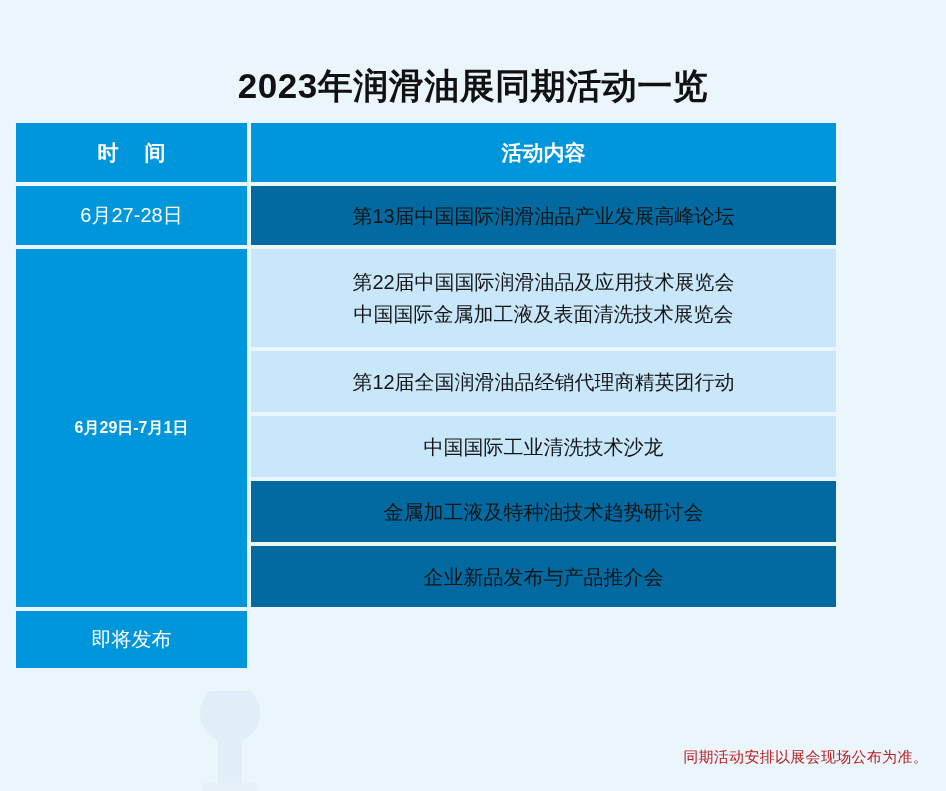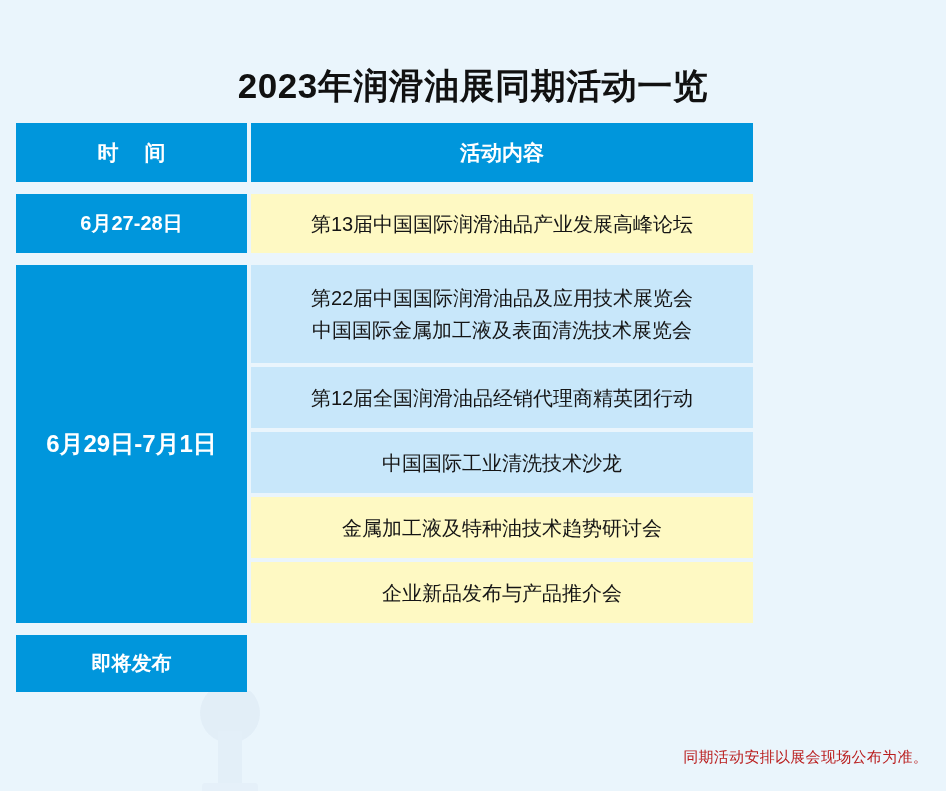--- a/index.html
+++ b/index.html
@@ -42,53 +42,53 @@
     line-height: 44px;
     font-weight: bold;
     color: #111111;
     letter-spacing: 0.5px;
   }
 
   #table {
     position: absolute;
     left: 16px;
     top: 123px;
-    width: 737px;
-    display: flex;
-    flex-direction: column;
-    gap: 12px;
+    width: 820px;
+    display: flex;
+    flex-direction: column;
+    gap: 4px;
   }
 
   .trow {
     display: flex;
     gap: 4px;
     align-items: stretch;
   }
 
   .c-time {
     width: 231px;
     flex: 0 0 231px;
     display: flex;
     align-items: center;
     justify-content: center;
     text-align: center;
     color: #ffffff;
-    font-weight: bold;
+    font-weight: normal;
   }
   .c-content {
     flex: 1 1 auto;
     display: flex;
     flex-direction: column;
     align-items: center;
     justify-content: center;
     color: #151515;
   }
 
   .bg-strong  { background: #0096dc; }
-  .bg-mid     { background: #fef9c3; }
+  .bg-mid     { background: #0369a1; }
   .bg-light   { background: #c8e7fa; }
 
   
   #head-row .c-time,
   #head-row .c-content {
     height: 59px;
     font-size: 21px;
     font-weight: bold;
     color: #ffffff;
   }
@@ -99,21 +99,21 @@
   .r-single .c-time { height: 59px; font-size: 20px; }
   .r-single .c-content { height: 59px; font-size: 20px; }
 
   
   #merged-row { display: flex; gap: 4px; }
   #merged-time {
     width: 231px;
     flex: 0 0 231px;
     background: #0096dc;
     color: #ffffff;
-    font-size: 24px;
+    font-size: 16px;
     font-weight: bold;
     display: flex;
     align-items: center;
     justify-content: center;
     text-align: center;
   }
   #merged-events {
     flex: 1 1 auto;
     display: flex;
     flex-direction: column;

